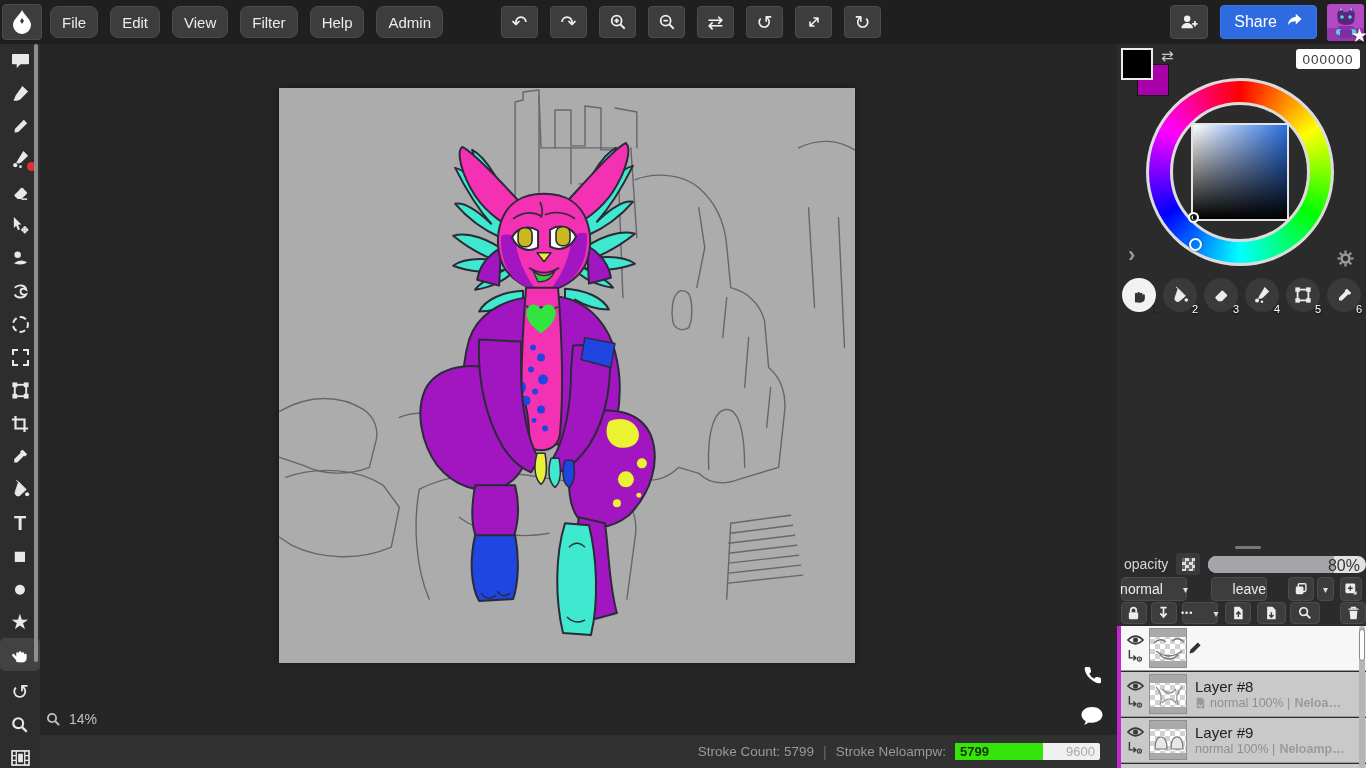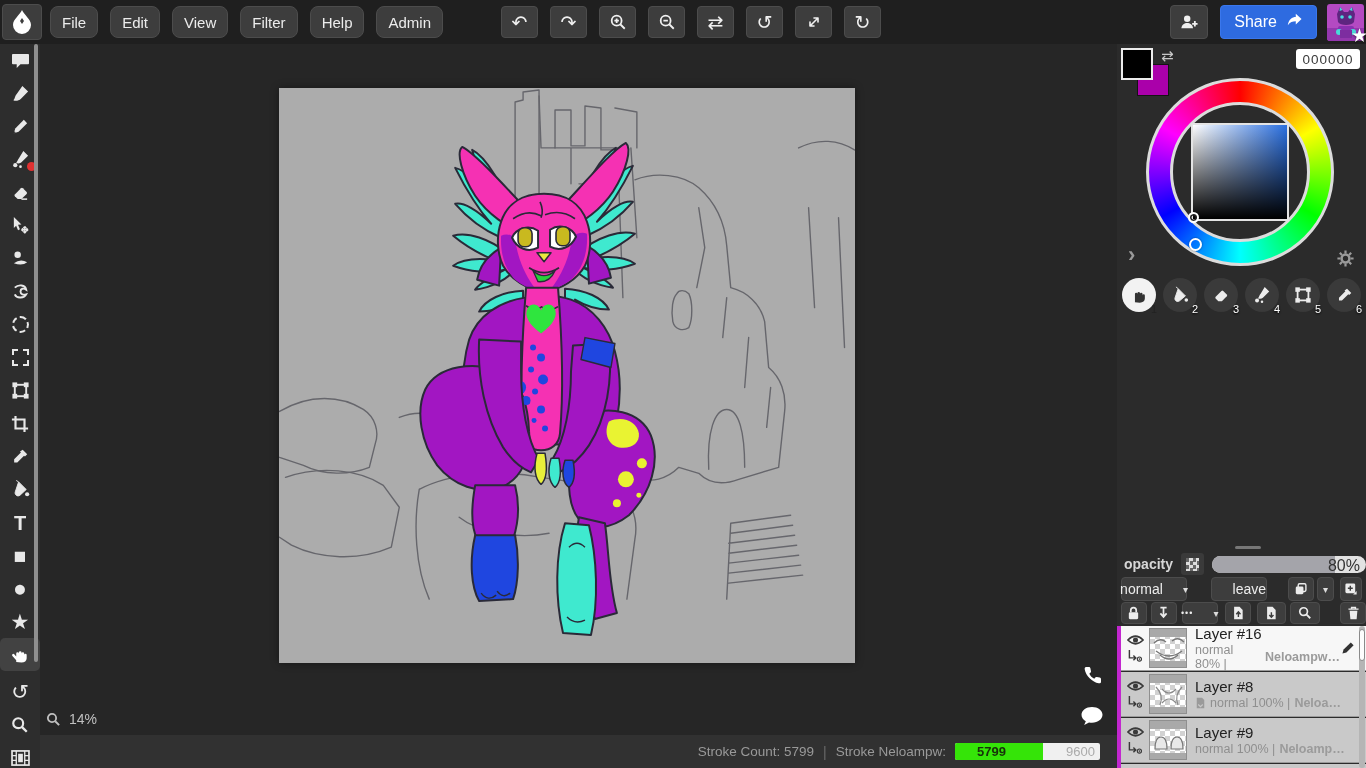--- a/index.html
+++ b/index.html
@@ -31,21 +31,21 @@
   #canvas-img{position:absolute;left:239px;top:44px;width:576px;height:575px;background:#acacac;box-shadow:0 0 8px #0006;}
   #zoom-chip{position:absolute;left:6px;top:667px;display:flex;align-items:center;gap:8px;color:#c0c0c0;font-size:14px;}
   #call-icon{position:absolute;left:1042px;top:620px;color:#fff;}
   #chatbub-icon{position:absolute;left:1040px;top:662px;color:#fff;}
 
   
   #statusbar{position:absolute;left:40px;top:735px;width:1077px;height:33px;background:#313131;display:flex;align-items:center;justify-content:flex-end;padding-right:17px;gap:9px;}
   #statusbar .stat{color:#999;font-size:13.5px;}
   #statusbar .sep{color:#6a6a6a;font-size:14px;}
   #milestone-bar{width:145px;height:17px;border-radius:2px;overflow:hidden;display:flex;background:#f0f0f0;}
-  #milestone-fill{width:60.4%;background:#35e408;color:#17320a;font-size:13px;font-weight:bold;display:flex;align-items:center;padding-left:22px;}
+  #milestone-fill{width:60.4%;background:#35e408;color:#17320a;font-size:13px;font-weight:bold;display:flex;align-items:center;padding-left:5px;}
   #milestone-goal{flex:1;color:#aaa;font-size:13px;display:flex;align-items:center;justify-content:flex-end;padding-right:5px;}
 
   
   #rightpanel{position:absolute;left:1117px;top:44px;width:249px;height:724px;background:#2b2b2b;z-index:25;}
   #swatch-primary{position:absolute;left:4px;top:4px;width:32px;height:32px;background:#000;border:2px solid #ececec;z-index:3;}
   #swatch-secondary{position:absolute;left:20px;top:20px;width:32px;height:32px;background:#aa00aa;border:1px solid #141414;z-index:2;}
   #swap-swatches{position:absolute;left:44px;top:3px;color:#c8c8c8;font-size:15px;cursor:pointer;z-index:4;}
   #hex-box{position:absolute;right:6px;top:5px;width:64px;height:20px;background:#fff;border-radius:3px;color:#3a3a3a;font-size:13.5px;display:flex;align-items:center;justify-content:center;letter-spacing:1px;}
   #wheel{position:absolute;left:29px;top:34px;width:188px;height:188px;border-radius:50%;border:3px solid #dcdcdc;background:conic-gradient(#ff0000,#ffff00 60deg,#00ff00 120deg,#00ffff 180deg,#0000ff 240deg,#ff00ff 300deg,#ff0000 360deg);}
   #wheel-hole{position:absolute;left:21px;top:21px;width:140px;height:140px;border-radius:50%;background:#2b2b2b;border:3px solid #dcdcdc;}
@@ -53,21 +53,21 @@
   #hue-marker{position:absolute;left:72px;top:194px;width:13px;height:13px;border:2.5px solid #fff;border-radius:50%;box-shadow:0 0 2px #0008;}
   #sv-marker{position:absolute;left:71px;top:168px;width:11px;height:11px;border:2px solid #fff;border-radius:50%;box-shadow:inset 0 0 0 1.5px #222;}
   #panel-chevron{position:absolute;left:11px;top:200px;color:#9a9a9a;font-size:22px;font-weight:bold;cursor:pointer;line-height:1;}
   #panel-gear{position:absolute;left:220px;top:206px;cursor:pointer;}
   .slot{position:absolute;top:234px;width:34px;height:34px;border-radius:50%;background:#3a3a3a;display:flex;align-items:center;justify-content:center;cursor:pointer;}
   .slot.active{background:#f2f2f2;}
   .slot .num{position:absolute;right:-1px;bottom:-3px;font-size:11px;color:#fff;text-shadow:0 1px 2px #000;}
   .slot.active .num{color:#222;text-shadow:none;}
   #panel-drag{position:absolute;left:118px;top:502px;width:26px;height:3px;background:#777;border-radius:2px;cursor:pointer;}
   #opacity-row{position:absolute;left:0;top:508px;width:249px;height:24px;display:flex;align-items:center;}
-  #opacity-label{color:#d6d6d6;font-size:14px;margin-left:7px;font-weight:bold;}
+  #opacity-label{color:#d6d6d6;font-size:14px;margin-left:7px;}
   #alpha-checker{width:24px;height:22px;margin-left:8px;border-radius:3px;background:#3a3a3a;display:flex;align-items:center;justify-content:center;cursor:pointer;}
   #alpha-checker .chk{width:13px;height:13px;background:conic-gradient(#ddd 90deg,#666 0 180deg,#ddd 0 270deg,#666 0);background-size:7px 7px;}
   #opacity-slider{position:relative;margin-left:8px;width:158px;height:17px;border-radius:9px;background:#e2e2e2;overflow:hidden;cursor:pointer;}
   #opacity-fill{position:absolute;left:0;top:0;height:100%;width:80%;background:#a4a4aa;}
   #opacity-value{position:absolute;right:6px;top:1px;font-size:16px;color:#333;}
   .prow{position:absolute;width:249px;display:flex;align-items:center;}
   .pbtn{height:24px;background:#3d3d3d;border:1px solid #4c4c4c;border-radius:4px;color:#ececec;font-size:14px;display:flex;align-items:center;justify-content:center;cursor:pointer;gap:20px;}
   .caret{font-size:10px;color:#dcdcdc;}
 
   
@@ -591,27 +591,20 @@
             </svg>
           <svg width="16" height="13" viewBox="0 0 20 16">
               <path d="M3 1 V11 H11 M8 8 L11 11 L8 14" fill="none" stroke="#3a3a3a" stroke-width="1.8"></path>
               <circle cx="15.5" cy="12.5" r="2.6" fill="none" stroke="#3a3a3a" stroke-width="1.4"></circle>
               <circle cx="15.5" cy="12.5" r="1" fill="#3a3a3a"></circle>
             </svg>
         </div>
         <div class="thumb"><svg width="38" height="40" viewBox="0 0 38 40">
               <path d="M4 14 Q10 8 16 13 M22 12 Q28 7 34 13 M6 22 Q19 32 32 22 M10 26 Q19 34 28 26" fill="none" stroke="#777" stroke-width="1.3"></path>
             </svg></div>
-        <div class="ltext">
-          <div class="lname">Layer #16</div>
-          <div class="lmeta">
-              <span>normal 80% |</span>
-              <b>Neloampw…</b>
-            </div>
-        </div>
         <svg width="16" height="16" viewBox="0 0 20 20" style="margin-right:10px">
             <path d="M3 17 L4.5 12 L13.5 3 L17 6.5 L8 15.5 L3 17 Z" fill="#333"></path>
           </svg>
       </div>
 
       <div class="lrow norm" style="top:46px">
         <div class="lcol">
           <svg width="17" height="12" viewBox="0 0 20 14">
               <path d="M1 7 Q10 -2 19 7 Q10 16 1 7 Z" fill="none" stroke="#3a3a3a" stroke-width="1.8"></path>
               <circle cx="10" cy="7" r="3" fill="#3a3a3a"></circle>

